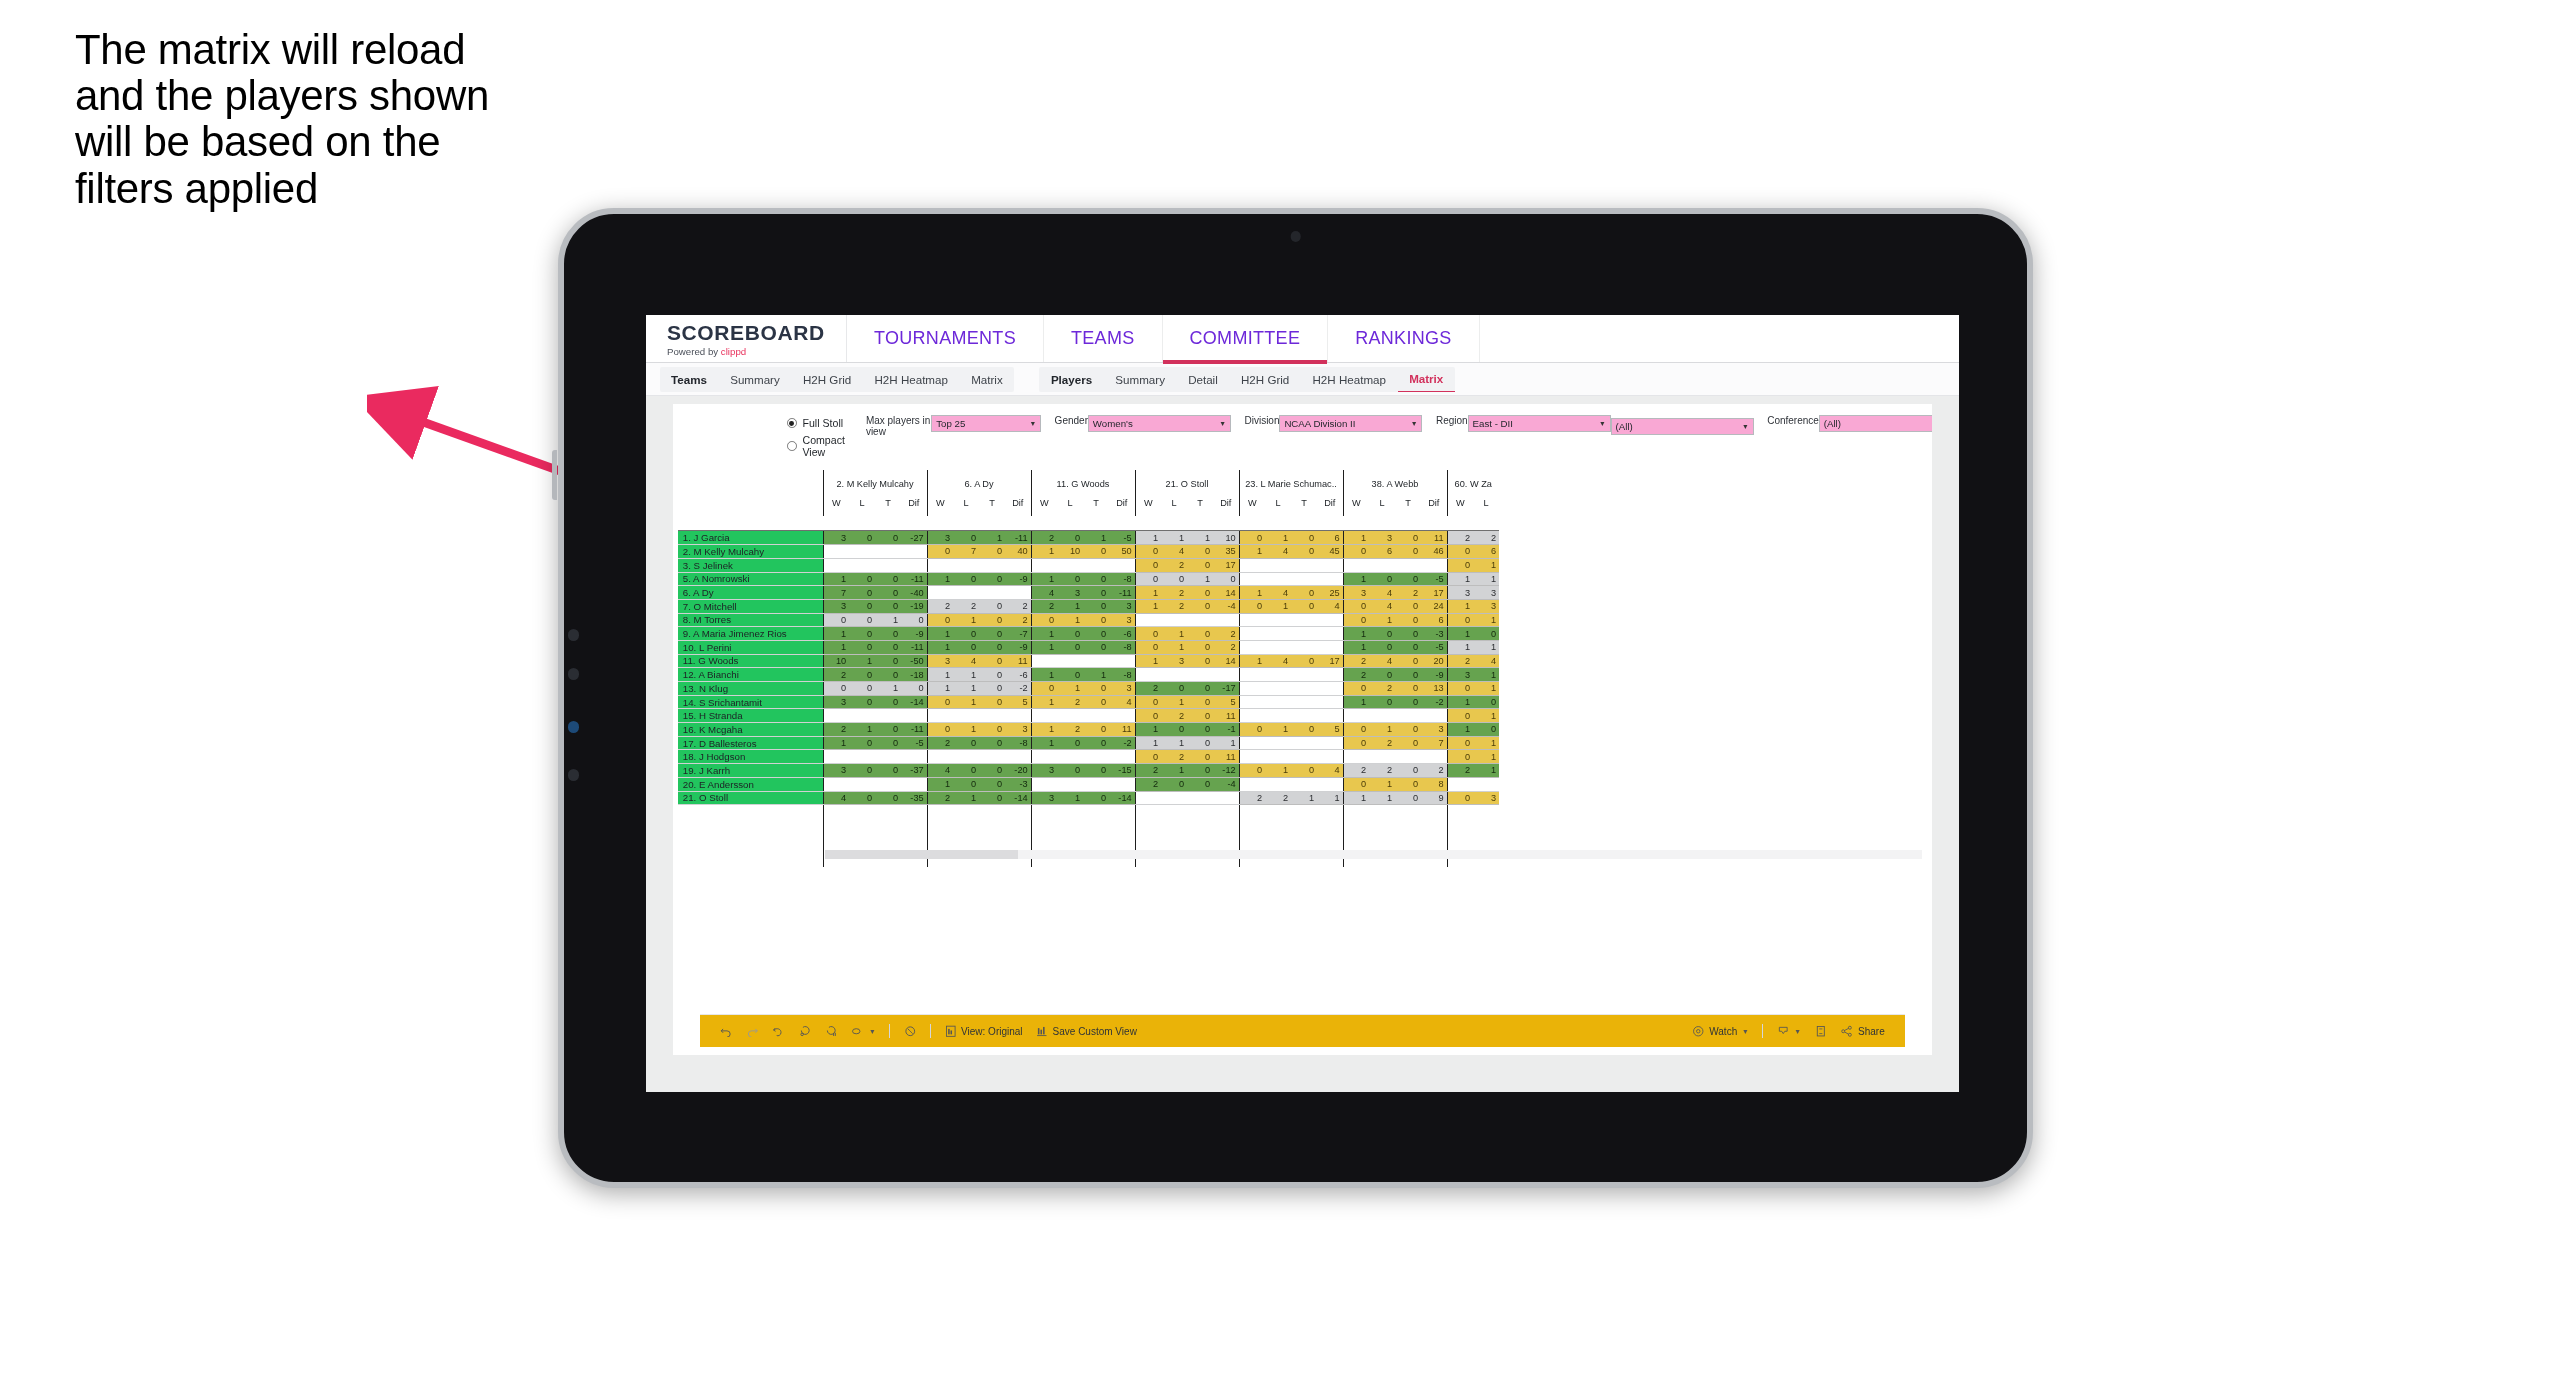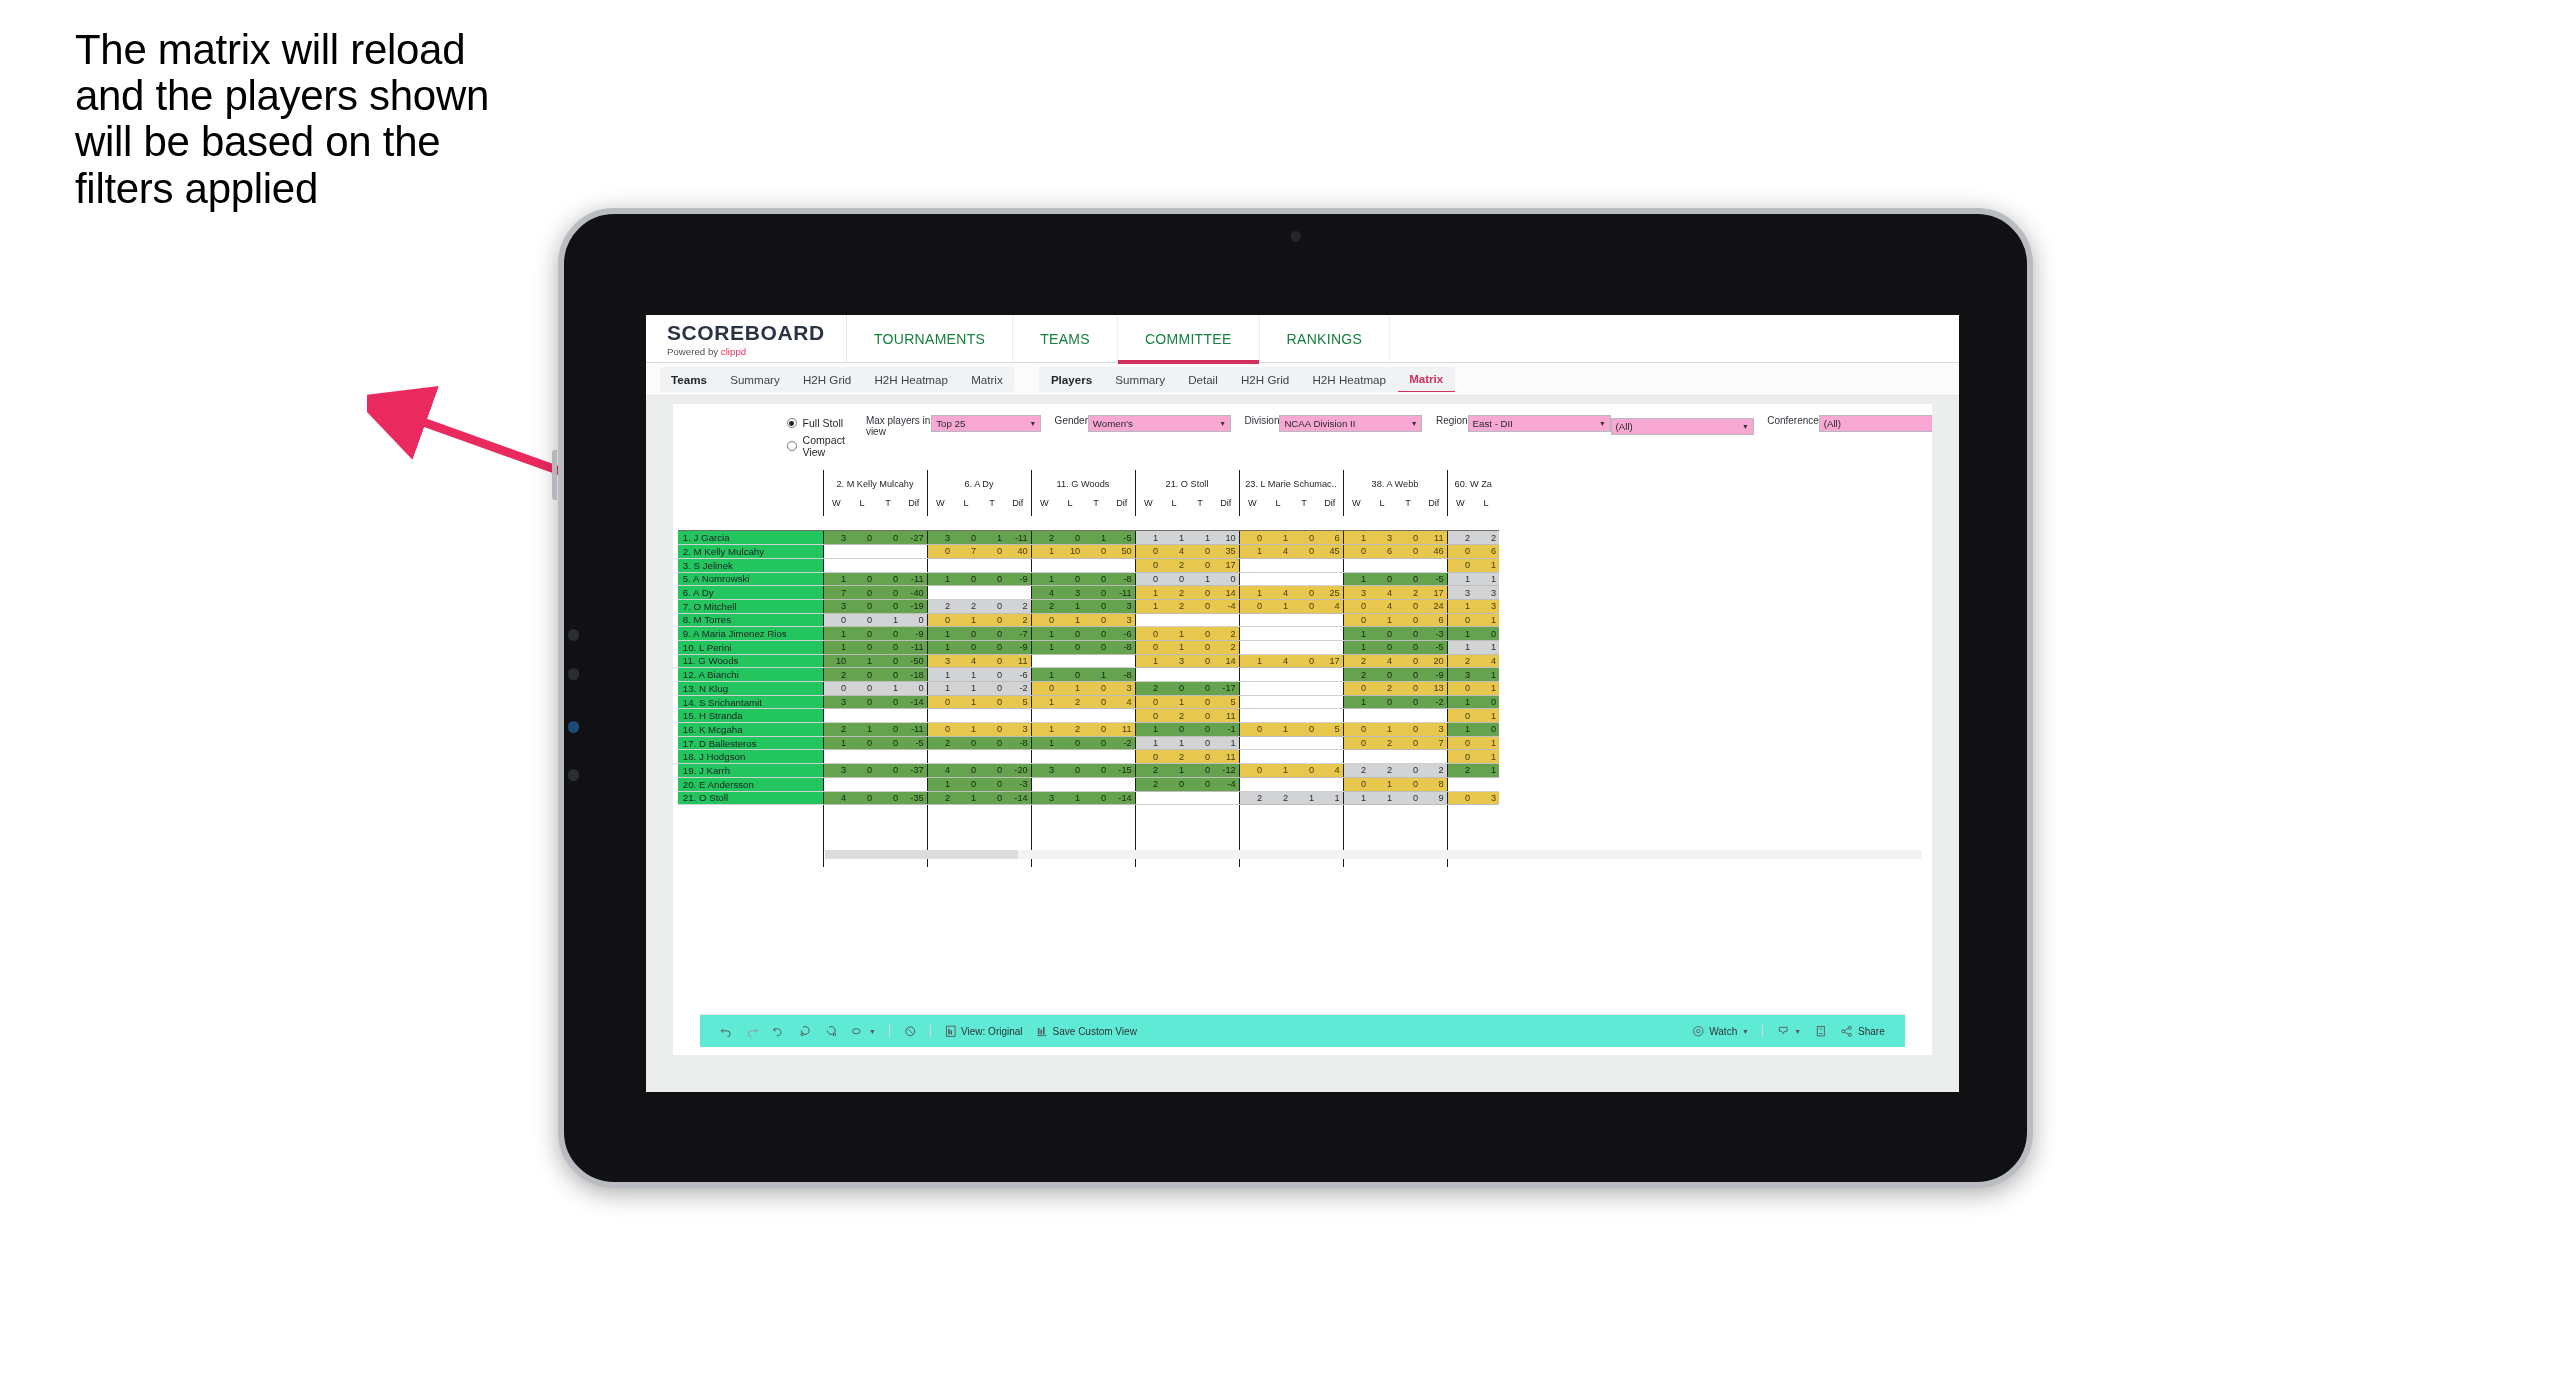--- a/index.html
+++ b/index.html
@@ -53,22 +53,22 @@
 
   
   #topnav { height: 48px; background:#fff; display:flex; align-items:stretch;
             border-bottom: 1.9px solid #d9dadd; position:relative; }
   .logo-wrap { width: 201px; display:flex; flex-direction:column; justify-content:center;
                padding-left: 21px; border-right:1px solid #e7e8ea; }
   .logo-main { font-size: 21px; font-weight: 800; letter-spacing: 0.6px; color:#2b3445;
                font-family: "Liberation Sans", sans-serif; }
   .logo-sub { font-size: 9.7px; color:#4a4f59; margin-top:1px; }
   .logo-sub b { color:#e8315c; font-weight:400;text-align:right; }
-  .nav-item { display:flex; align-items:center; padding: 0 27px; font-size:14px;
-              color:#15803d; letter-spacing:0.3px; position:relative; cursor:pointer;
+  .nav-item { display:flex; align-items:center; padding: 0 27px; font-size:18px;
+              color:#6d28d9; letter-spacing:0.3px; position:relative; cursor:pointer;
               border-right:1px solid #eceded; }
   .nav-item.active::after {
     content:""; position:absolute; left:0; right:0; bottom:-1.9px; height:3.9px; background:#d2315c;
   }
 
   
   #subnav { height: 33px; background:#fbfbfc; display:flex; align-items:center;
             padding-left: 13.5px; gap:0px; border-bottom:1px solid #e4e5e8; }
   .subgroup { display:flex; align-items:center; background:#f1f2f4; height:25px; border-radius:1.9px; }
   .subgroup + .subgroup { margin-left: 25px; }
@@ -128,21 +128,21 @@
 
   .tail-row td { height: 62px; }
   .tail-row td.tl { border-bottom:none; }
   .tail-row td.gstart { border-left:1.5px solid #1e1e1e; }
 
   
   #hscroll { position:absolute; left:152px; right:9.7px; bottom:7.7px; height:8.7px; background:#f3f3f4; }
   #hthumb { width: 193px; height:8.7px; background:#dcdcde; }
 
   
-  #toolbar { position:absolute; left:27px; right:27px; bottom:7.7px; height:33px; background:#5eead4;
+  #toolbar { position:absolute; left:27px; right:27px; bottom:7.7px; height:33px; background:#eab308;
              display:flex; align-items:center; padding:0 13.5px; gap:0; border-top:1px solid #e6e7e9; }
   .tb { display:flex; align-items:center; gap:4.8px; font-size:10px; color:#2f3338;
         padding: 0 6.8px; height:23px; cursor:pointer; white-space:nowrap; }
   .tb svg { display:block; }
   .tsep { width:1px; height:14.5px; background:#d5d6d9; margin:0 6.8px; }
   .tspace { flex:1; }
 </style>
 </head>
 <body>
 

